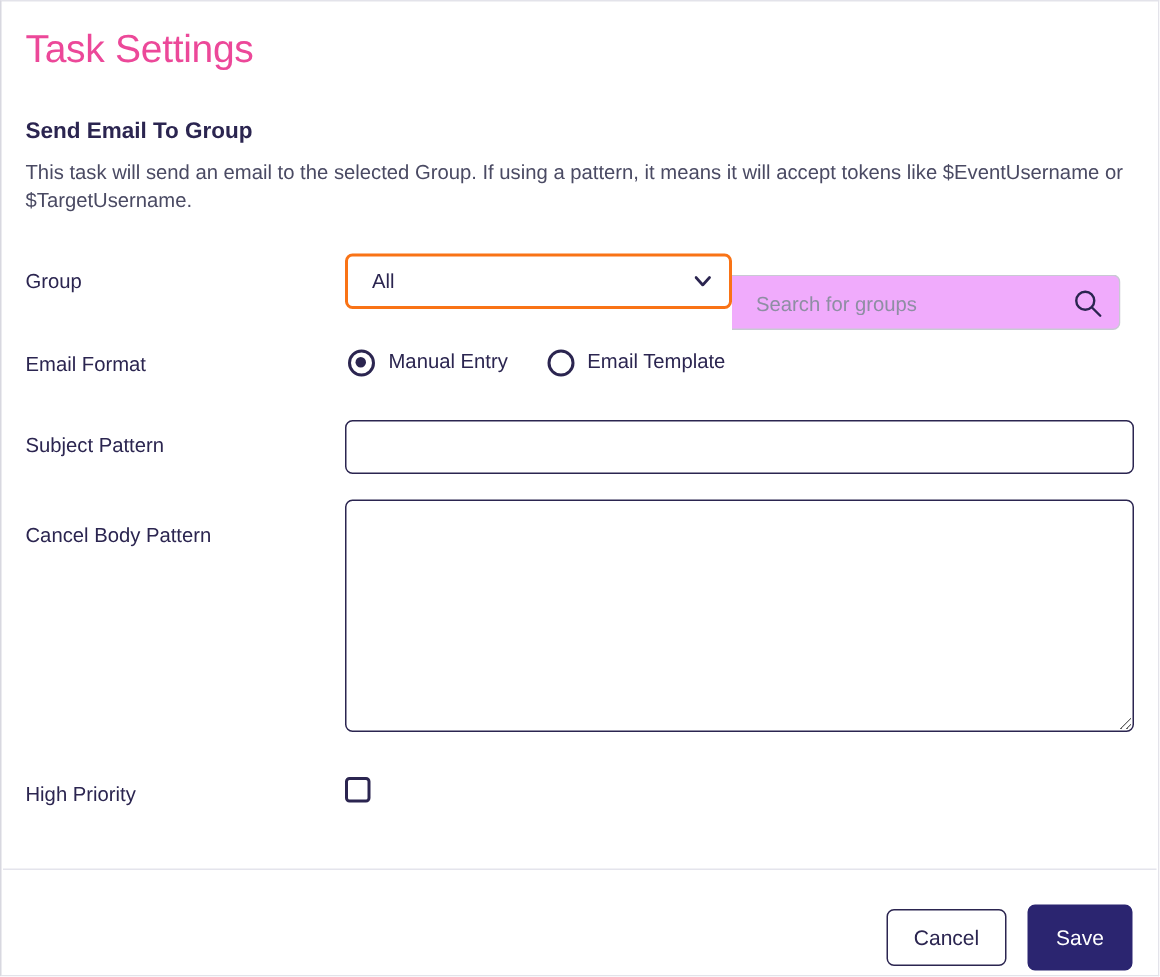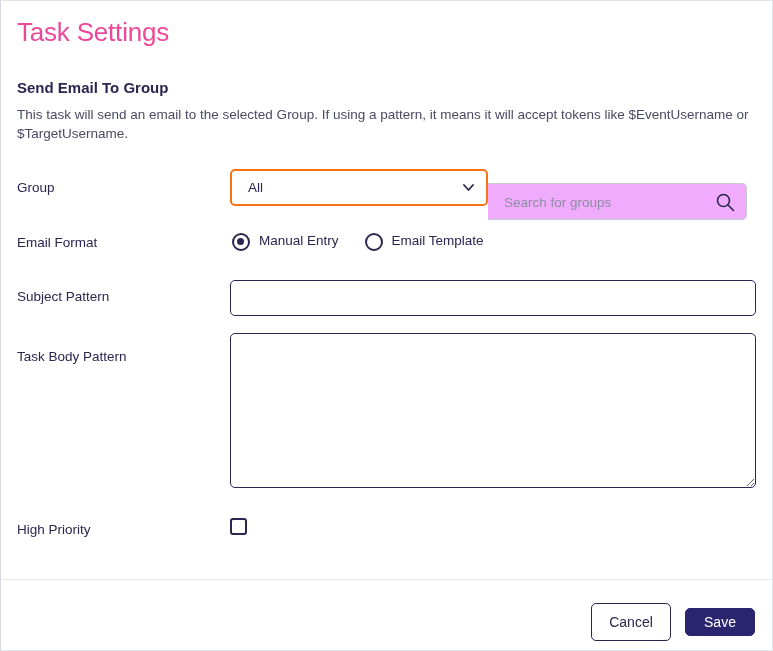--- a/index.html
+++ b/index.html
@@ -252,21 +252,21 @@
   .btn-cancel {
     width: 80px;
     height: 38px;
     background: #ffffff;
     border: 1px solid #2b2550;
     color: #2b2550;
     margin-right: 14px;
   }
   .btn-save {
     width: 70px;
-    height: 28px;
+    height: 44px;
     background: #2b2570;
     border: 1px solid #2b2570;
     color: #ffffff;
   }
 </style>
 </head>
 <body>
 
 <div class="page">
 
@@ -309,21 +309,21 @@
         </div>
       </div>
     </div>
 
     <div class="row row-subject">
       <div class="label">Subject Pattern</div>
       <input class="text-input" type="text" placeholder="" style="">
     </div>
 
     <div class="row row-body">
-      <div class="label">Task Body Pattern</div>
+      <div class="label">Cancel Body Pattern</div>
       <textarea class="textarea" placeholder="" style=""></textarea>
     </div>
 
     <div class="row row-priority">
       <div class="label">High Priority</div>
       <div class="checkbox"></div>
     </div>
 
   </div>
 

